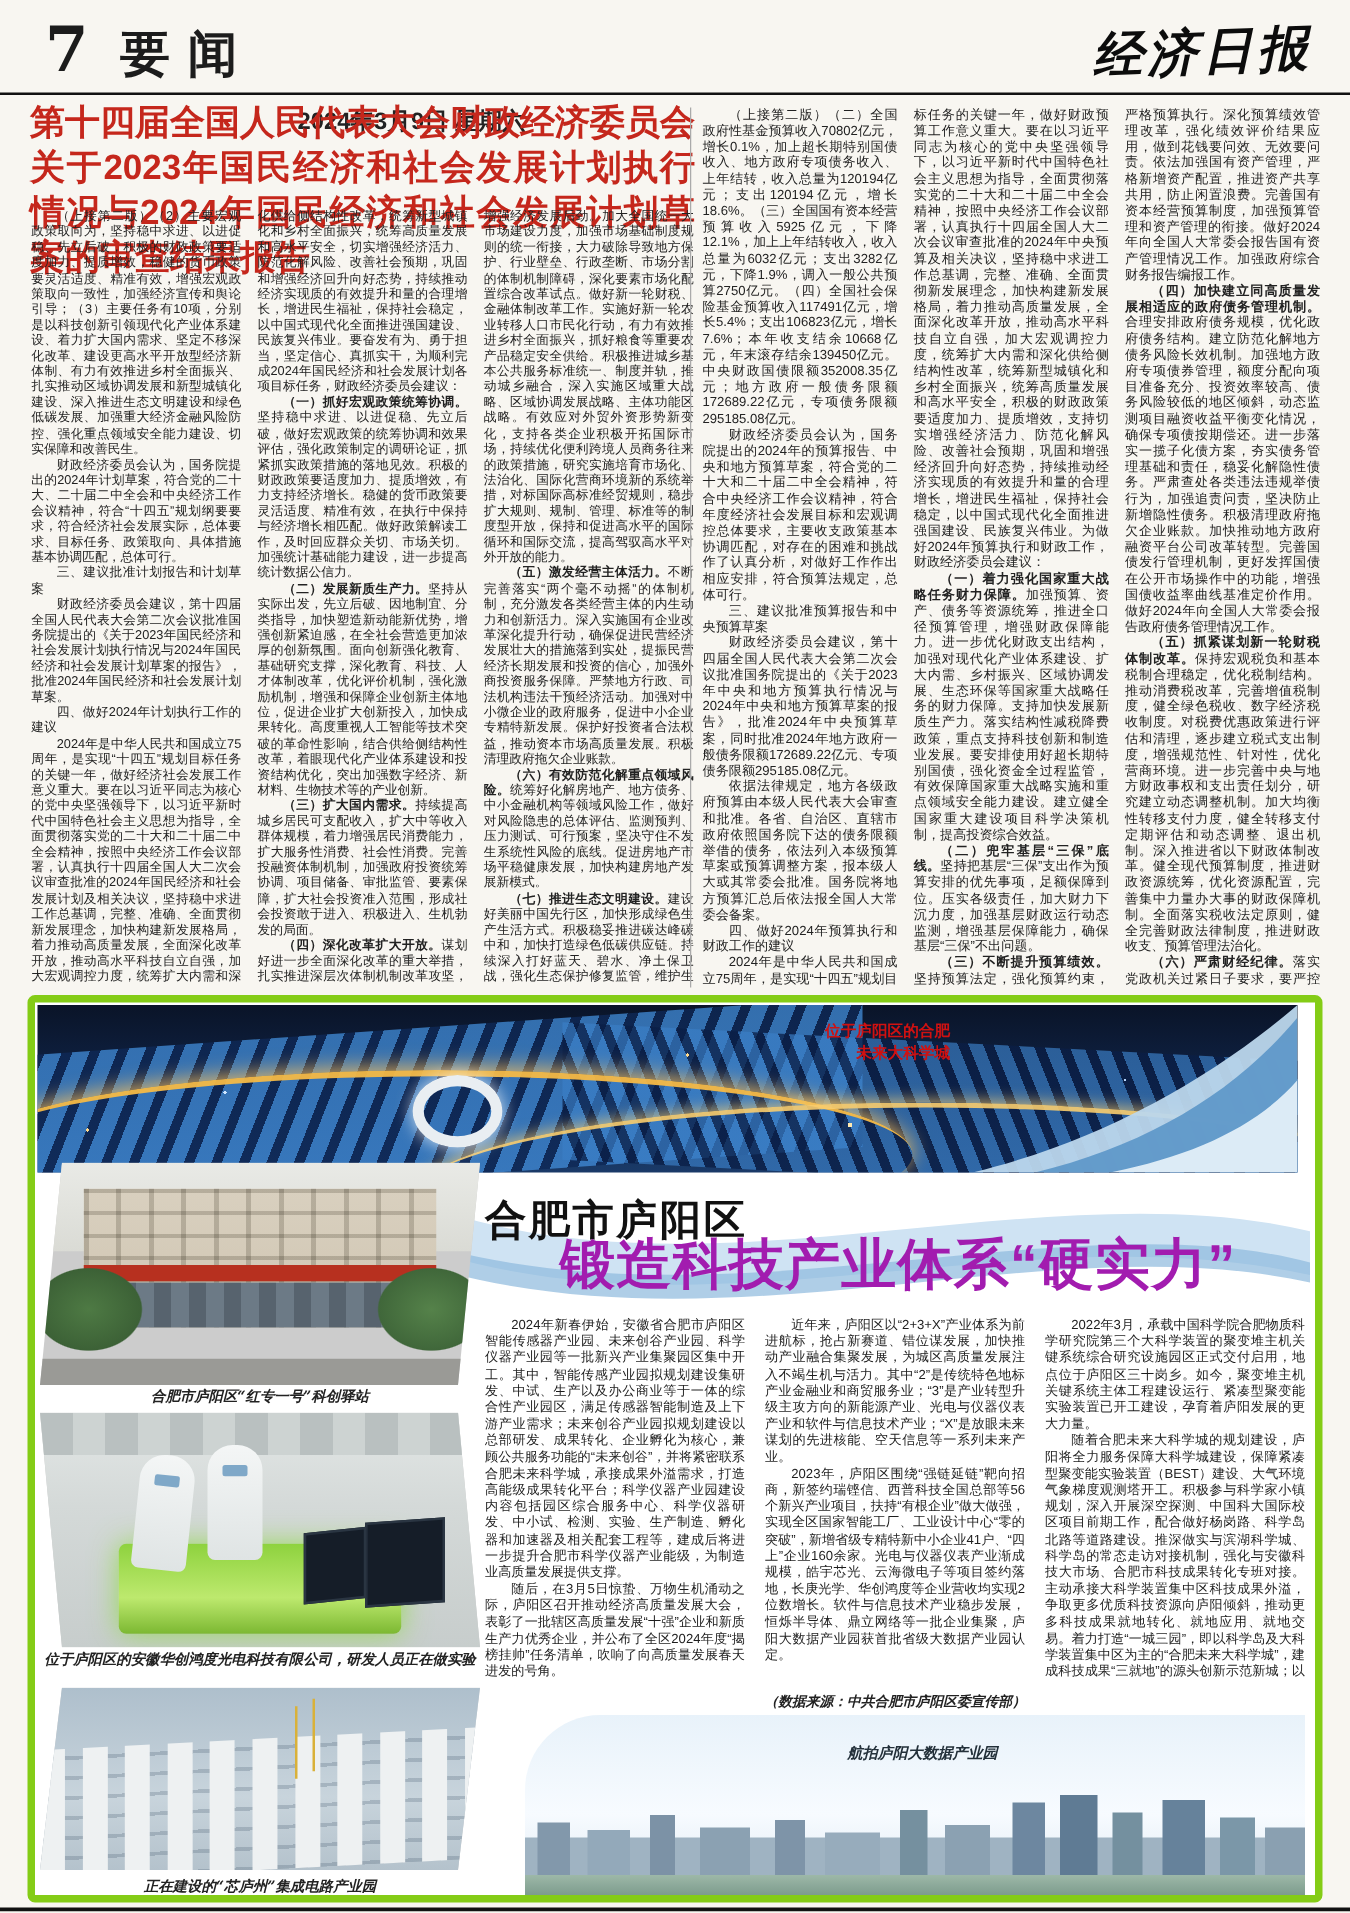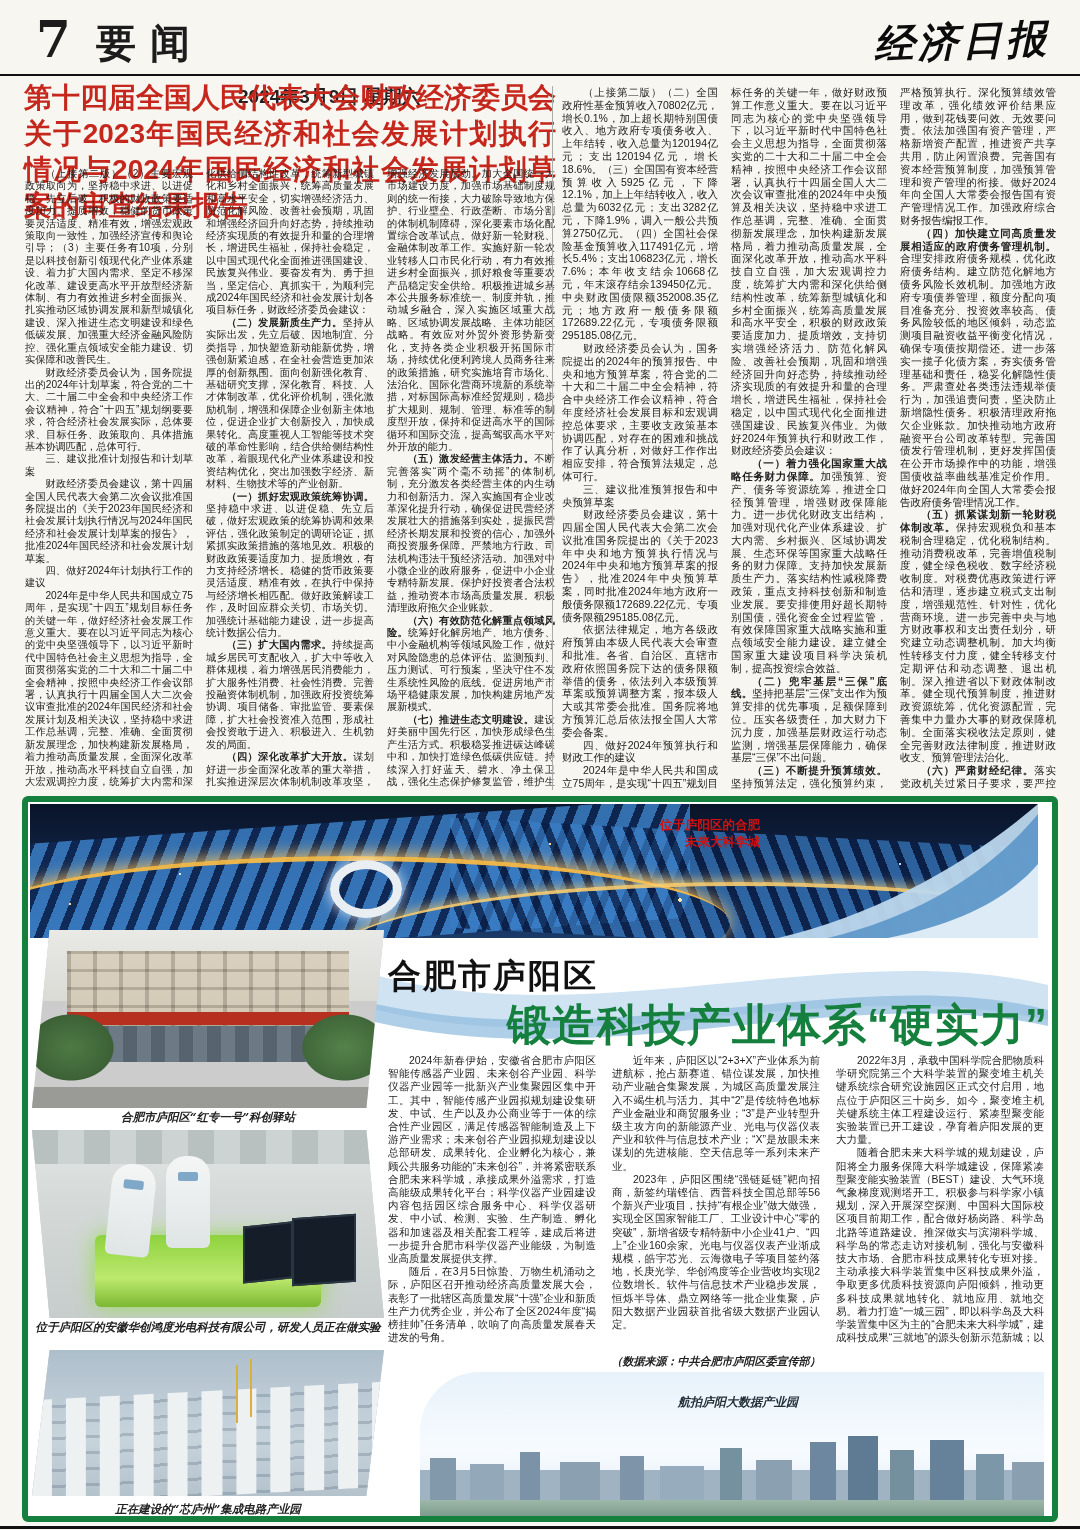--- a/index.html
+++ b/index.html
@@ -15,36 +15,36 @@
   
   #headline1{left:24px;top:80px;width:532px;font-size:28px;line-height:36px;font-weight:900;color:#c5271c;text-align:justify;font-family:"Liberation Sans",sans-serif;}
   .art-body{text-align:justify;color:#222;}
   #art1-body{left:25px;top:168px;width:530px;height:622px;column-count:3;column-gap:13px;column-fill:auto;font-size:10.2px;line-height:12.4px;overflow:hidden;}
   #art2-body{left:562px;top:86px;width:494px;height:704px;column-count:3;column-gap:13px;column-fill:auto;font-size:10.5px;line-height:12.8px;overflow:hidden;}
   #col-divider{left:552px;top:86px;width:1px;height:704px;background:#aaa;}
   .art-p{margin:0;text-indent:2em;}
   .art-p .lead{font-weight:700;}
   .art-p.head{font-weight:400;}
   
-  #feature{left:22px;top:796px;width:1024px;height:714px;border:6px solid #15803d;border-radius:6px;background:#fff;overflow:hidden;}
+  #feature{left:22px;top:796px;width:1024px;height:714px;border:6px solid #84cc16;border-radius:6px;background:#fff;overflow:hidden;}
   .fe{position:absolute;}
   
   #banner{left:2px;top:2px;width:1008px;height:134px;background:linear-gradient(180deg,#0a1428 0%,#10264c 55%,#1a3a68 100%);overflow:hidden;}
   #banner .roofs1{position:absolute;left:-40px;top:18px;width:700px;height:120px;transform:skewY(-4deg);background:repeating-linear-gradient(112deg,rgba(64,138,214,.9) 0 13px,rgba(14,40,86,.95) 13px 21px);opacity:.85;}
   #banner .roofs2{position:absolute;left:420px;top:30px;width:620px;height:110px;transform:skewY(3deg);background:repeating-linear-gradient(68deg,rgba(58,126,198,.85) 0 11px,rgba(10,30,70,.95) 11px 19px);opacity:.8;}
   #banner .road1{position:absolute;left:-60px;top:52px;width:760px;height:130px;border-radius:50%;border-top:5px solid rgba(245,185,70,.95);box-shadow:0 -3px 16px rgba(255,195,90,.8);}
   #banner .road2{position:absolute;left:300px;top:78px;width:820px;height:150px;border-radius:50%;border-top:4px solid rgba(250,205,110,.9);box-shadow:0 -2px 12px rgba(255,210,110,.7);}
   #banner .ring{position:absolute;left:300px;top:56px;width:54px;height:40px;border-radius:50%;border:9px solid #e9eef2;box-shadow:0 0 14px rgba(255,255,255,.8);}
   #banner .dots{position:absolute;inset:0;background-image:radial-gradient(circle 2px at 40px 100px,#ffd98a 60%,transparent 61%),radial-gradient(circle 2px at 150px 70px,#cfe6ff 60%,transparent 61%),radial-gradient(circle 2px at 520px 40px,#ffd98a 60%,transparent 61%),radial-gradient(circle 3px at 650px 96px,#ffe9b0 60%,transparent 61%),radial-gradient(circle 2px at 870px 60px,#bcd9ff 60%,transparent 61%);}
   #banner-wave{right:0;top:0;width:300px;height:134px;}
   #banner-label{left:630px;top:12px;color:#d01111;font-size:12.5px;line-height:17px;font-family:"DejaVu Serif",serif;font-weight:700;text-align:right;}
   
   #swoosh{left:330px;top:128px;width:690px;height:140px;z-index:0;}
   #fe-kicker{left:360px;top:152px;font-size:33px;font-weight:700;color:#111;z-index:2;letter-spacing:2px;}
-  #fe-title{left:420px;top:194px;width:600px;font-size:44px;font-weight:900;color:#15803d;z-index:2;letter-spacing:1px;text-align:right;}
+  #fe-title{left:420px;top:180px;width:600px;font-size:44px;font-weight:900;color:#a21caf;z-index:2;letter-spacing:1px;text-align:left;}
   
   .ph{left:4px;width:352px;overflow:hidden;background:#ccc;}
   .ph.slant-a{clip-path:polygon(5% 0,100% 0,95% 100%,0 100%);}
   .ph.slant-b{clip-path:polygon(0 0,95% 0,100% 100%,5% 100%);}
   .ph-cap{left:4px;width:352px;text-align:center;font-size:11.5px;color:#222;font-family:"DejaVu Serif",serif;font-style:italic;font-weight:700;}
   #photoA{top:128px;height:178px;}
   #photoA .sky{position:absolute;inset:0 0 60% 0;background:linear-gradient(#e9eae6,#dadbd5);}
   #photoA .bldg{position:absolute;left:10%;top:12%;width:80%;height:62%;background:linear-gradient(#d9d0bf,#cfc5b2),repeating-linear-gradient(90deg,rgba(90,85,70,.25) 0 4px,transparent 4px 26px),repeating-linear-gradient(0deg,rgba(90,85,70,.25) 0 3px,transparent 3px 18px);background-blend-mode:multiply;}
   #photoA .band{position:absolute;left:10%;top:46%;width:80%;height:13px;background:#b7301f;}
   #photoA .glass{position:absolute;left:10%;top:54%;width:80%;height:20%;background:repeating-linear-gradient(90deg,#57636e 0 14px,#6c7a86 14px 28px);}
@@ -95,23 +95,23 @@
     <p class="art-p para"><span>财政经济委员会认为，国务院提出的2024年计划草案，符合党的二十大、二十届二中全会和中央经济工作会议精神，符合“十四五”规划纲要要求，符合经济社会发展实际，总体要求、目标任务、政策取向、具体措施基本协调匹配，总体可行。</span></p>
 
     <p class="art-p head"><span>三、建议批准计划报告和计划草案</span></p>
 
     <p class="art-p para"><span>财政经济委员会建议，第十四届全国人民代表大会第二次会议批准国务院提出的《关于2023年国民经济和社会发展计划执行情况与2024年国民经济和社会发展计划草案的报告》，批准2024年国民经济和社会发展计划草案。</span></p>
 
     <p class="art-p head"><span>四、做好2024年计划执行工作的建议</span></p>
 
     <p class="art-p para"><span>2024年是中华人民共和国成立75周年，是实现“十四五”规划目标任务的关键一年，做好经济社会发展工作意义重大。要在以习近平同志为核心的党中央坚强领导下，以习近平新时代中国特色社会主义思想为指导，全面贯彻落实党的二十大和二十届二中全会精神，按照中央经济工作会议部署，认真执行十四届全国人大二次会议审查批准的2024年国民经济和社会发展计划及相关决议，坚持稳中求进工作总基调，完整、准确、全面贯彻新发展理念，加快构建新发展格局，着力推动高质量发展，全面深化改革开放，推动高水平科技自立自强，加大宏观调控力度，统筹扩大内需和深化供给侧结构性改革，统筹新型城镇化和乡村全面振兴，统筹高质量发展和高水平安全，切实增强经济活力、防范化解风险、改善社会预期，巩固和增强经济回升向好态势，持续推动经济实现质的有效提升和量的合理增长，增进民生福祉，保持社会稳定，以中国式现代化全面推进强国建设、民族复兴伟业。要奋发有为、勇于担当，坚定信心、真抓实干，为顺利完成2024年国民经济和社会发展计划各项目标任务，财政经济委员会建议：</span></p>
 
+    <p class="art-p para"><b class="lead">（一）抓好宏观政策统筹协调。</b><span>坚持稳中求进、以进促稳、先立后破，做好宏观政策的统筹协调和效果评估，强化政策制定的调研论证，抓紧抓实政策措施的落地见效。积极的财政政策要适度加力、提质增效，有力支持经济增长。稳健的货币政策要灵活适度、精准有效，在执行中保持与经济增长相匹配。做好政策解读工作，及时回应群众关切、市场关切。加强统计基础能力建设，进一步提高统计数据公信力。</span></p>
+
     <p class="art-p para"><b class="lead">（二）发展新质生产力。</b><span>坚持从实际出发，先立后破、因地制宜、分类指导，加快塑造新动能新优势，增强创新紧迫感，在全社会营造更加浓厚的创新氛围。面向创新强化教育、基础研究支撑，深化教育、科技、人才体制改革，优化评价机制，强化激励机制，增强和保障企业创新主体地位，促进企业扩大创新投入，加快成果转化。高度重视人工智能等技术突破的革命性影响，结合供给侧结构性改革，着眼现代化产业体系建设和投资结构优化，突出加强数字经济、新材料、生物技术等的产业创新。</span></p>
-
-    <p class="art-p para"><b class="lead">（一）抓好宏观政策统筹协调。</b><span>坚持稳中求进、以进促稳、先立后破，做好宏观政策的统筹协调和效果评估，强化政策制定的调研论证，抓紧抓实政策措施的落地见效。积极的财政政策要适度加力、提质增效，有力支持经济增长。稳健的货币政策要灵活适度、精准有效，在执行中保持与经济增长相匹配。做好政策解读工作，及时回应群众关切、市场关切。加强统计基础能力建设，进一步提高统计数据公信力。</span></p>
 
     <p class="art-p para"><b class="lead">（三）扩大国内需求。</b><span>持续提高城乡居民可支配收入，扩大中等收入群体规模，着力增强居民消费能力，扩大服务性消费、社会性消费。完善投融资体制机制，加强政府投资统筹协调、项目储备、审批监管、要素保障，扩大社会投资准入范围，形成社会投资敢于进入、积极进入、生机勃发的局面。</span></p>
 
     <p class="art-p para"><b class="lead">（四）深化改革扩大开放。</b><span>谋划好进一步全面深化改革的重大举措，扎实推进深层次体制机制改革攻坚，增强经济发展后劲。加大全国统一大市场建设力度，加强市场基础制度规则的统一衔接，大力破除导致地方保护、行业壁垒、行政垄断、市场分割的体制机制障碍，深化要素市场化配置综合改革试点。做好新一轮财税、金融体制改革工作。实施好新一轮农业转移人口市民化行动，有力有效推进乡村全面振兴，抓好粮食等重要农产品稳定安全供给。积极推进城乡基本公共服务标准统一、制度并轨，推动城乡融合，深入实施区域重大战略、区域协调发展战略、主体功能区战略。有效应对外贸外资形势新变化，支持各类企业积极开拓国际市场，持续优化便利跨境人员商务往来的政策措施，研究实施培育市场化、法治化、国际化营商环境新的系统举措，对标国际高标准经贸规则，稳步扩大规则、规制、管理、标准等的制度型开放，保持和促进高水平的国际循环和国际交流，提高驾驭高水平对外开放的能力。</span></p>
 
     <p class="art-p para"><b class="lead">（五）激发经营主体活力。</b><span>不断完善落实“两个毫不动摇”的体制机制，充分激发各类经营主体的内生动力和创新活力。深入实施国有企业改革深化提升行动，确保促进民营经济发展壮大的措施落到实处，提振民营经济长期发展和投资的信心，加强外商投资服务保障。严禁地方行政、司法机构违法干预经济活动。加强对中小微企业的政府服务，促进中小企业专精特新发展。保护好投资者合法权益，推动资本市场高质量发展。积极清理政府拖欠企业账款。</span></p>
 
     <p class="art-p para"><b class="lead">（六）有效防范化解重点领域风险。</b><span>统筹好化解房地产、地方债务、中小金融机构等领域风险工作，做好对风险隐患的总体评估、监测预判、压力测试、可行预案，坚决守住不发生系统性风险的底线。促进房地产市场平稳健康发展，加快构建房地产发展新模式。</span></p>
 
     <p class="art-p para"><b class="lead">（七）推进生态文明建设。</b><span>建设好美丽中国先行区，加快形成绿色生产生活方式。积极稳妥推进碳达峰碳中和，加快打造绿色低碳供应链。持续深入打好蓝天、碧水、净土保卫战，强化生态保护修复监管，维护生态环境安全。加快建设新型能源体系，加大节能降碳工作力度，加强资源节约集约循环高效利用。</span></p>

